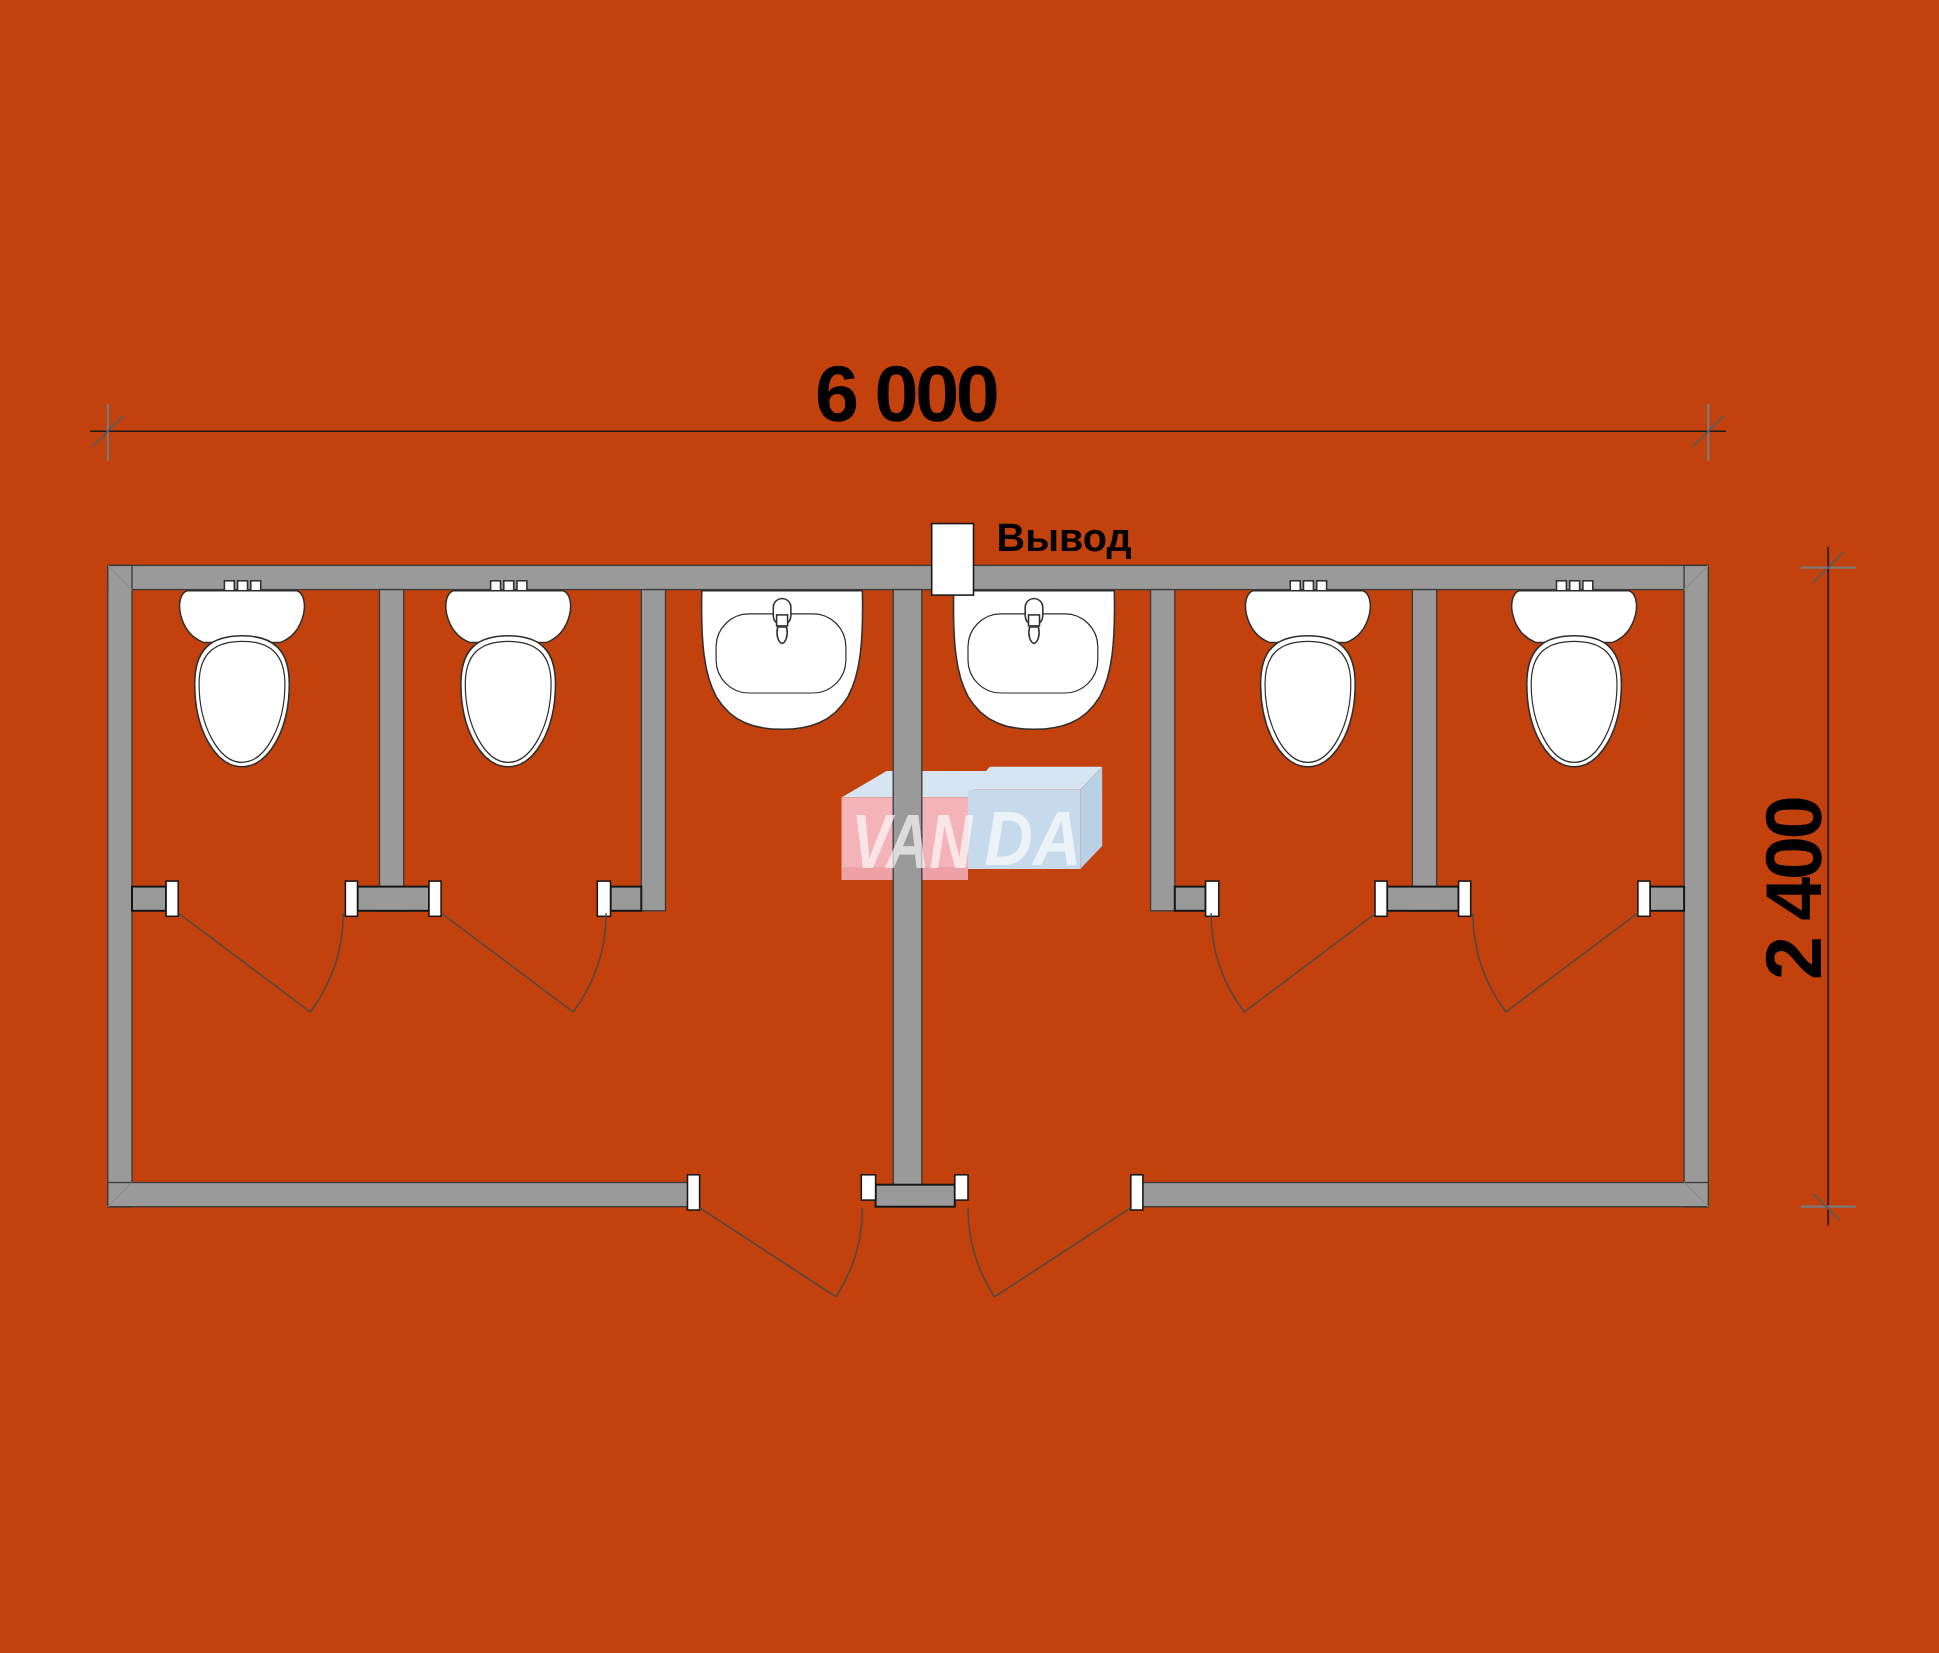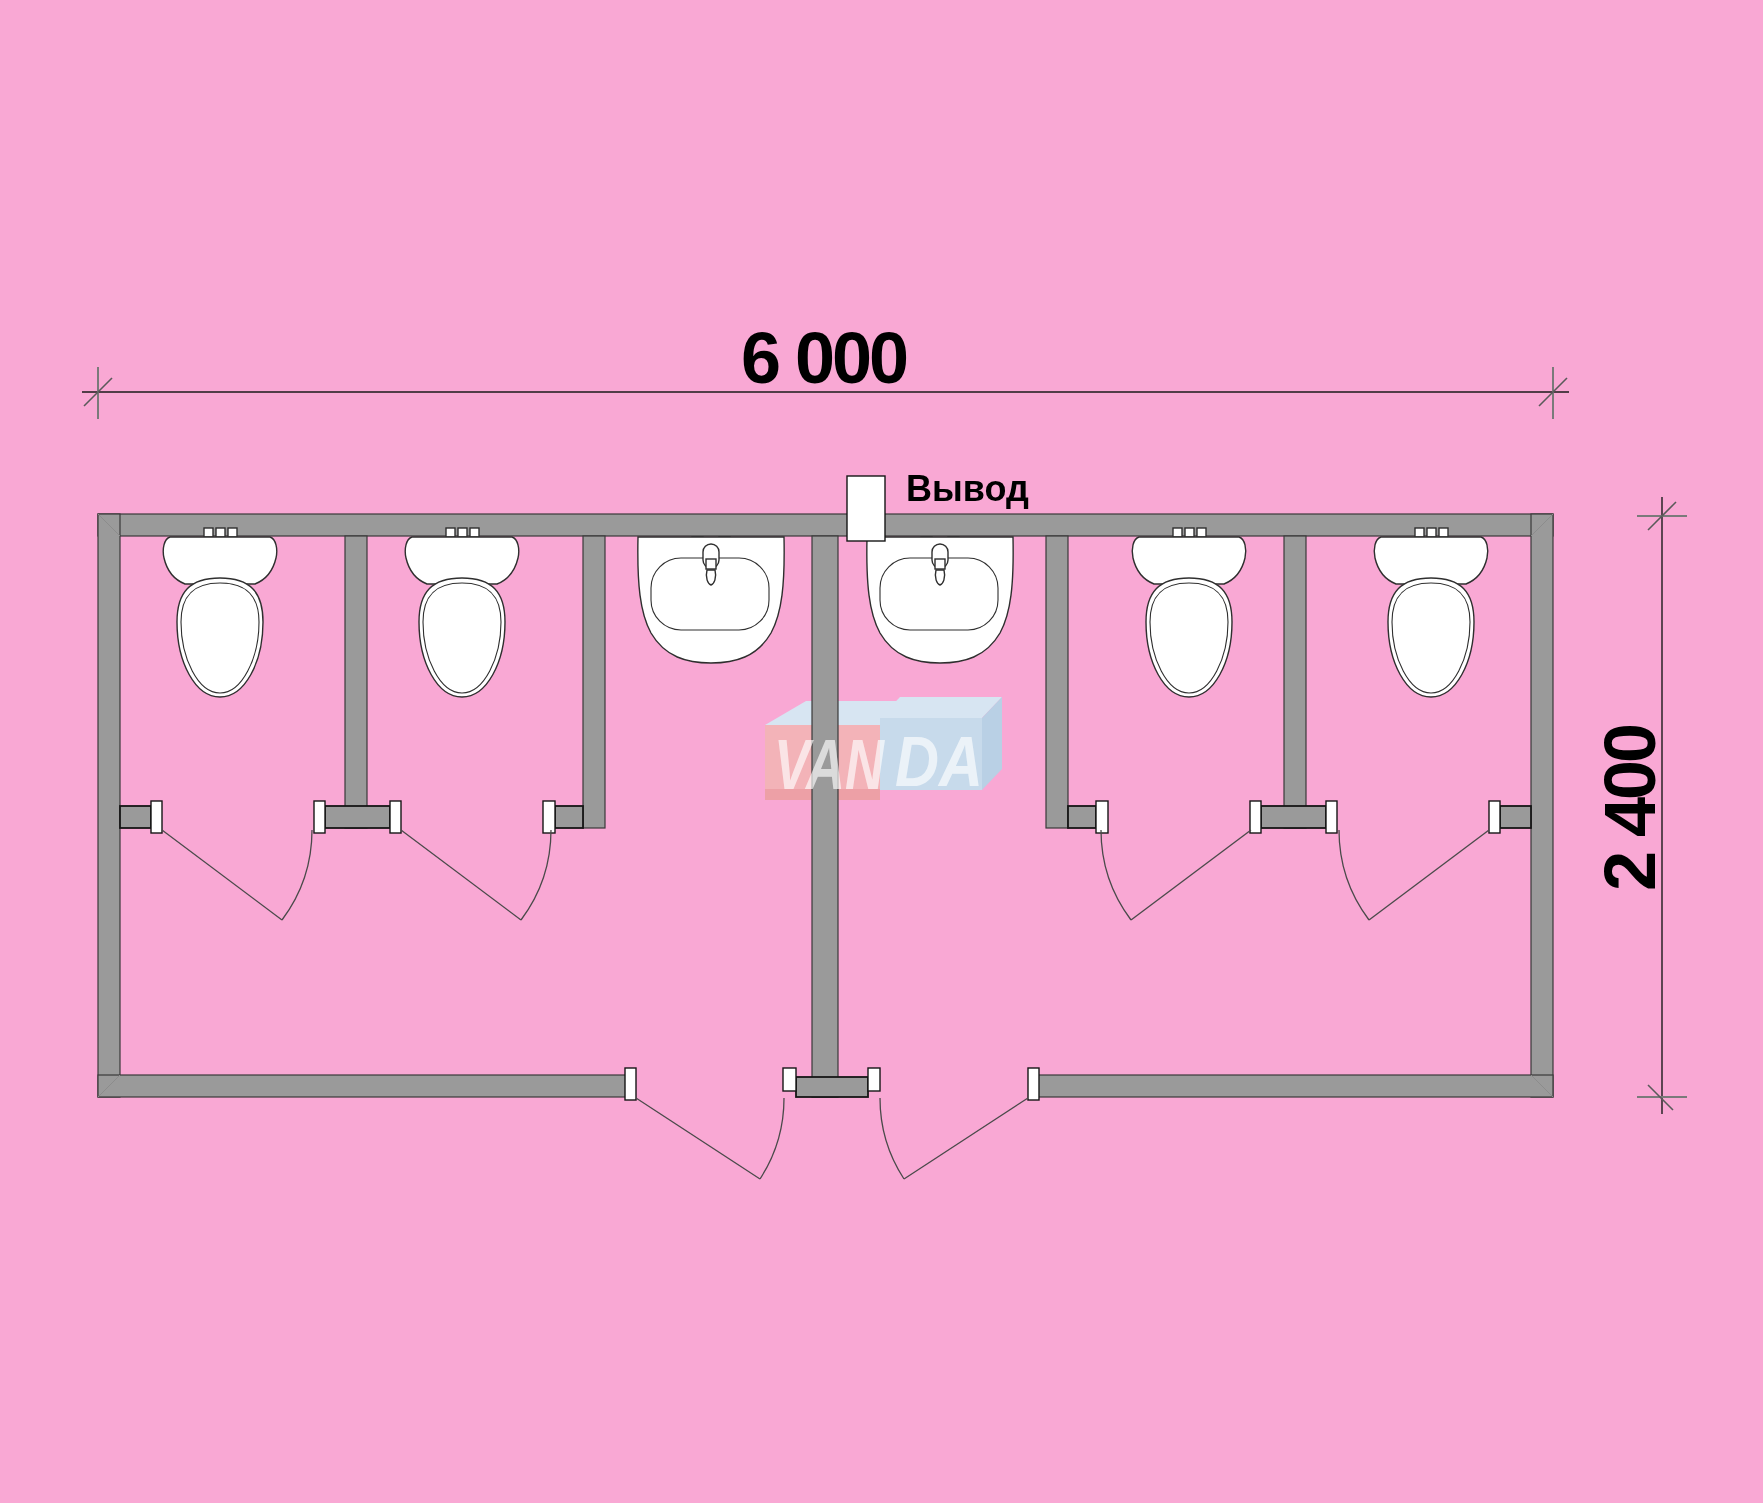--- a/index.html
+++ b/index.html
@@ -5,21 +5,21 @@
   html, body {
     margin: 0;
     padding: 0;
     background: #ffffff;
     font-family: "Liberation Sans", sans-serif;
   }
   .canvas {
     position: relative;
     width: 1763px;
     height: 1503px;
-    background: #f9a8d4;
+    background: #c2410c;
     overflow: hidden;
   }
   svg { display: block; }
 
   .wall    { fill: #9a9a9a; stroke: #3a3a3a; stroke-width: 1.2; }
   .stub    { fill: #9a9a9a; stroke: #161616; stroke-width: 1.8; }
   .jamb    { fill: #ffffff; stroke: #161616; stroke-width: 1.4; }
   .miter   { stroke: #8c8c8c; stroke-width: 1; }
   .fixture { fill: #ffffff; stroke: #2f2f2f; stroke-width: 1.4; }
   .fixline { fill: none;    stroke: #2f2f2f; stroke-width: 1.1; }

